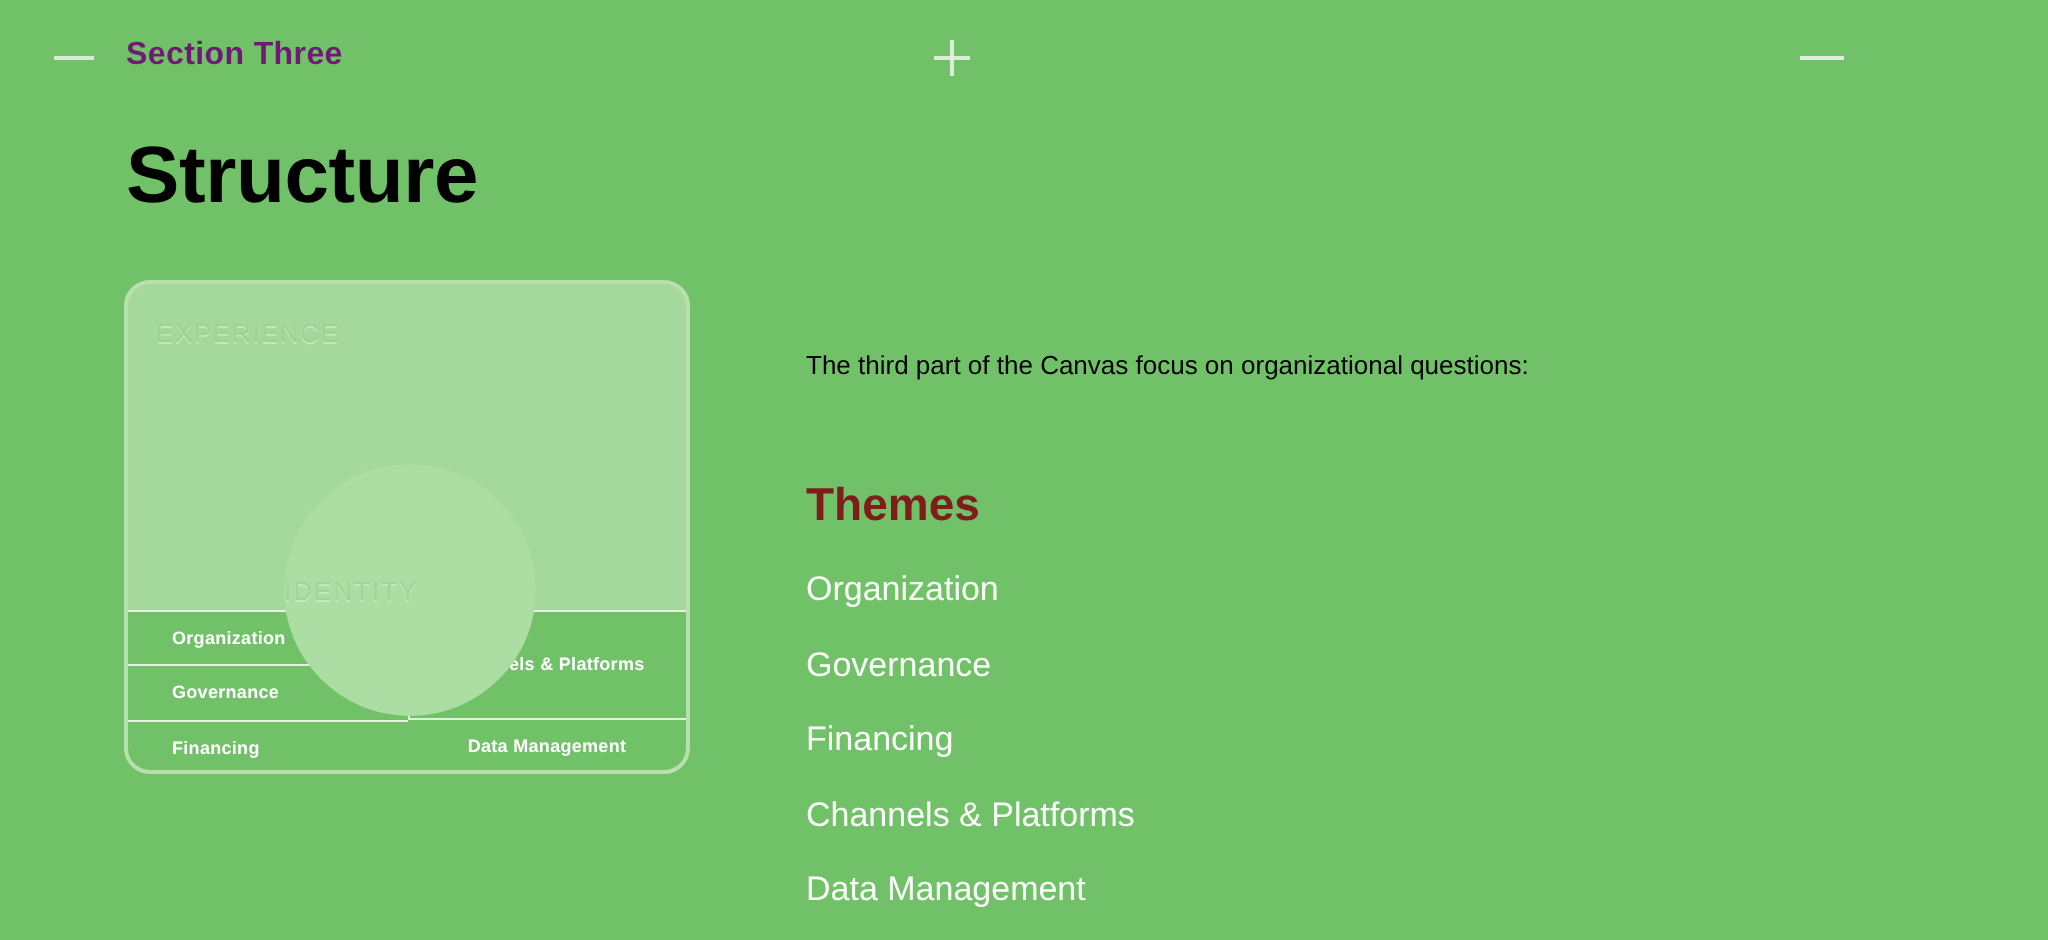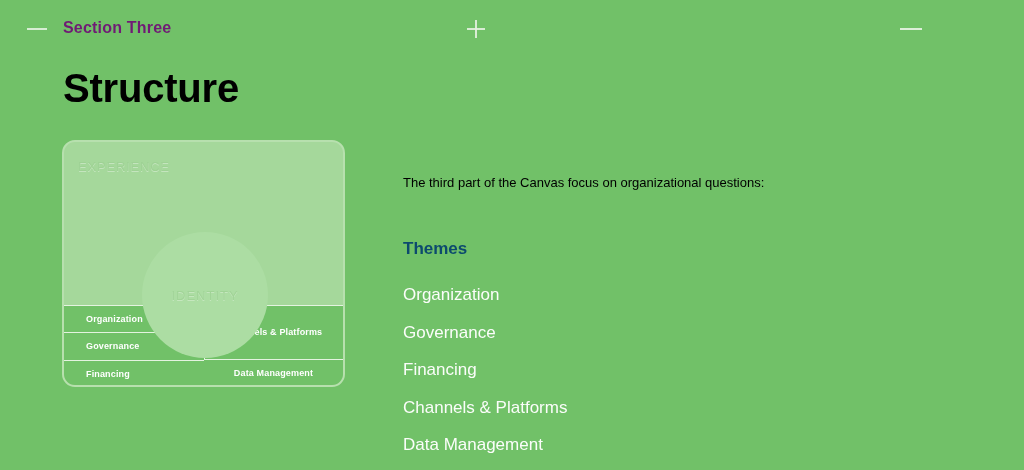--- a/index.html
+++ b/index.html
@@ -115,21 +115,21 @@
   .identity-circle {
     position: absolute;
     left: 78px;
     top: 90px;
     width: 126px;
     height: 126px;
     border-radius: 50%;
     background: #acdda3;
     display: flex;
     align-items: center;
-    justify-content: center;
+    justify-content: flex-start;
   }
   .identity-label {
     font-size: 13px;
     letter-spacing: 1px;
     color: #a1d497;
     text-shadow: 0 1px 0 rgba(255,255,255,.3);
   }
 
   
   .structure-grid {
@@ -191,23 +191,23 @@
     width: 560px;
     font-size: 13px;
     line-height: 27px;
     color: #000000;
     margin-top: 28px;
   }
   .themes-heading {
     position: absolute;
     left: 403px;
     top: 239px;
-    font-size: 17px;
-    font-weight: bold;
-    color: #0c4a6e;
+    font-size: 23px;
+    font-weight: bold;
+    color: #7f1d1d;
   }
   .themes-list {
     position: absolute;
     left: 403px;
     top: 276px;
     list-style: none;
     margin: 0;
     padding: 0;
   }
   .themes-list li {

